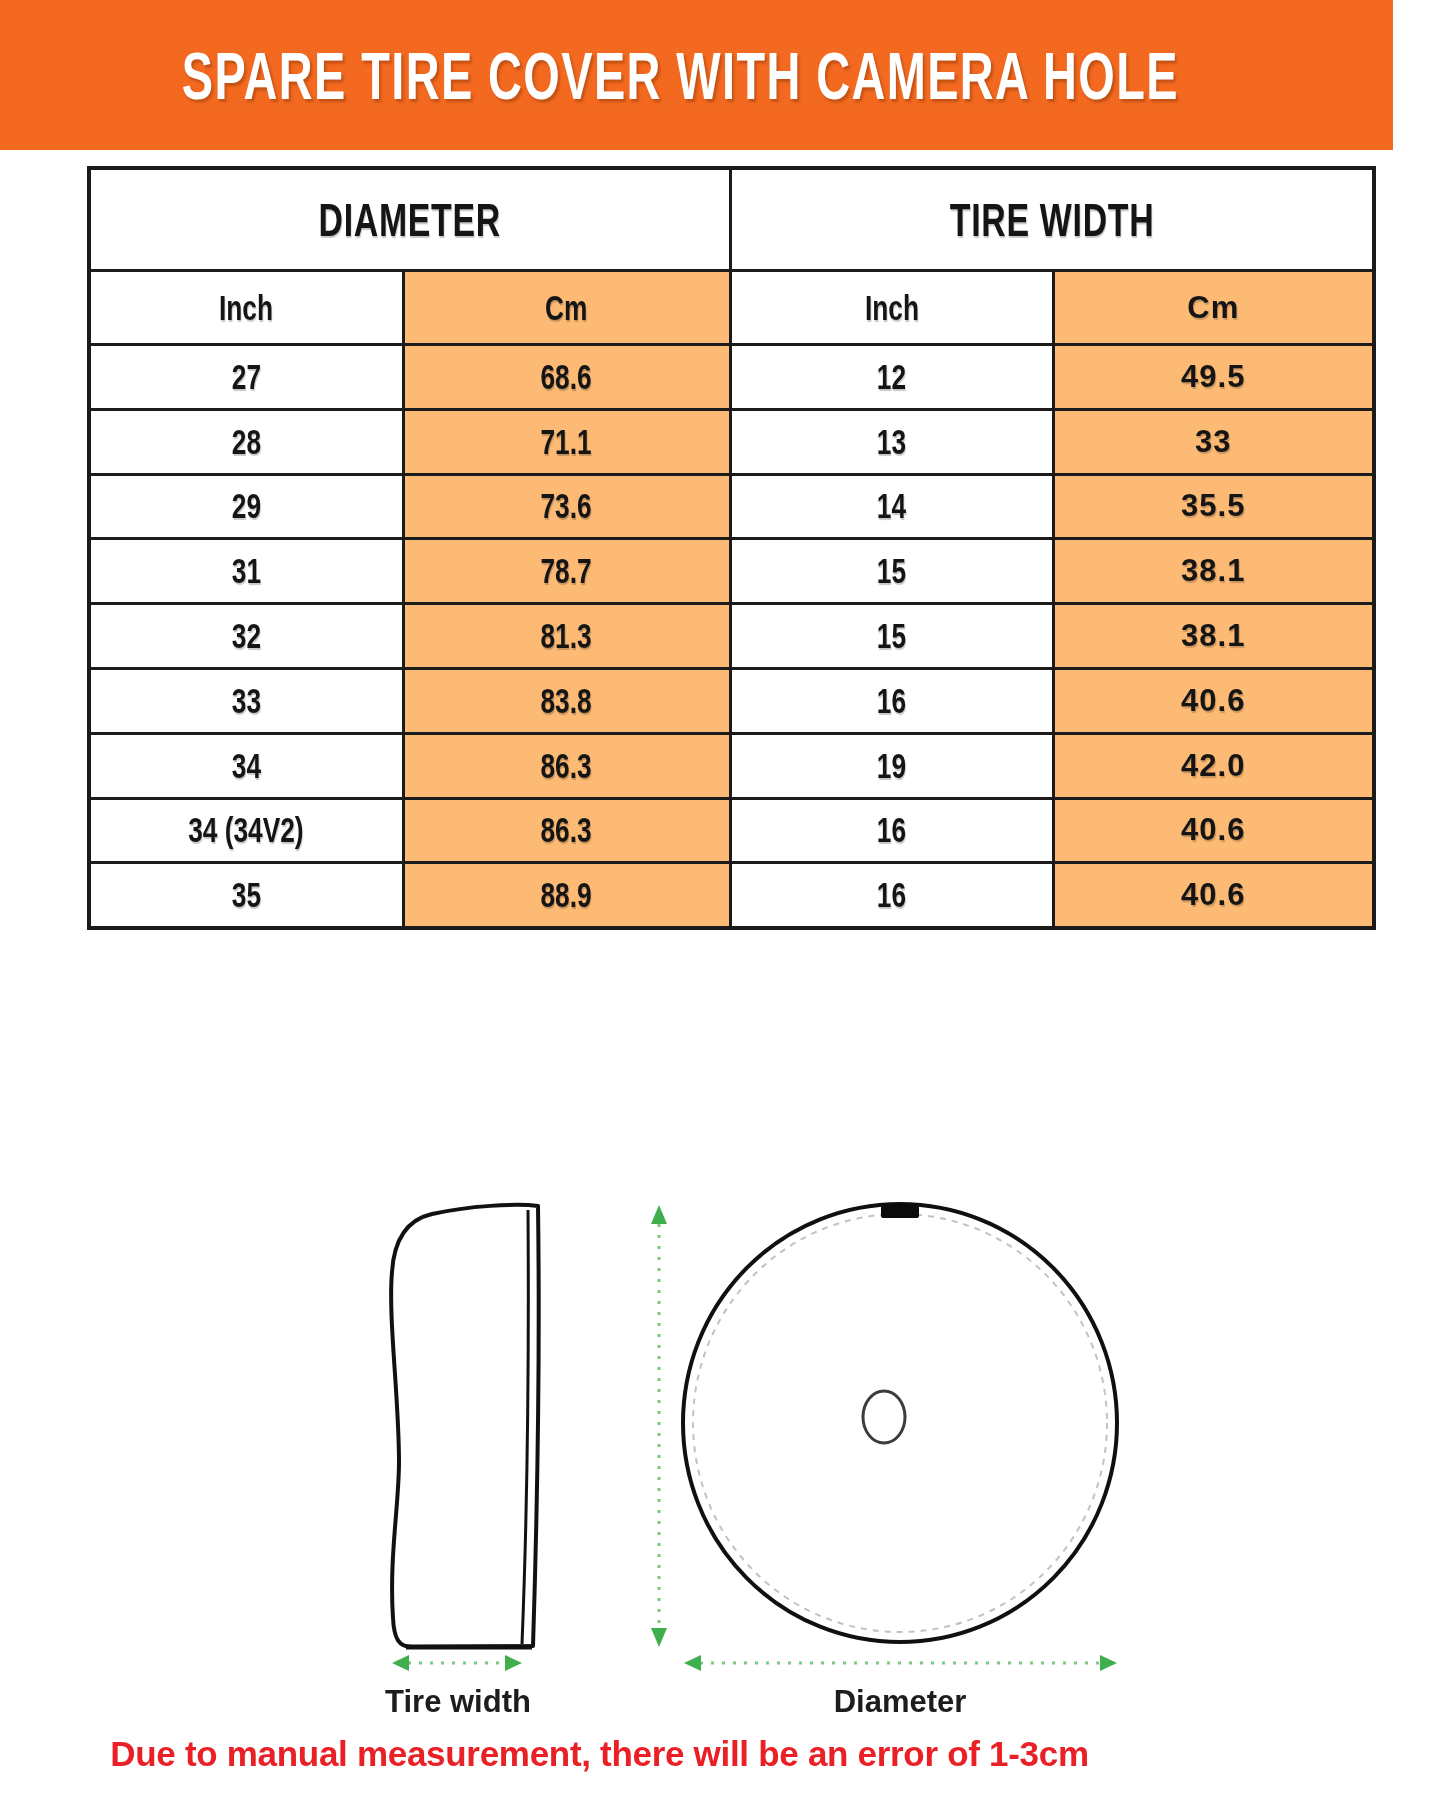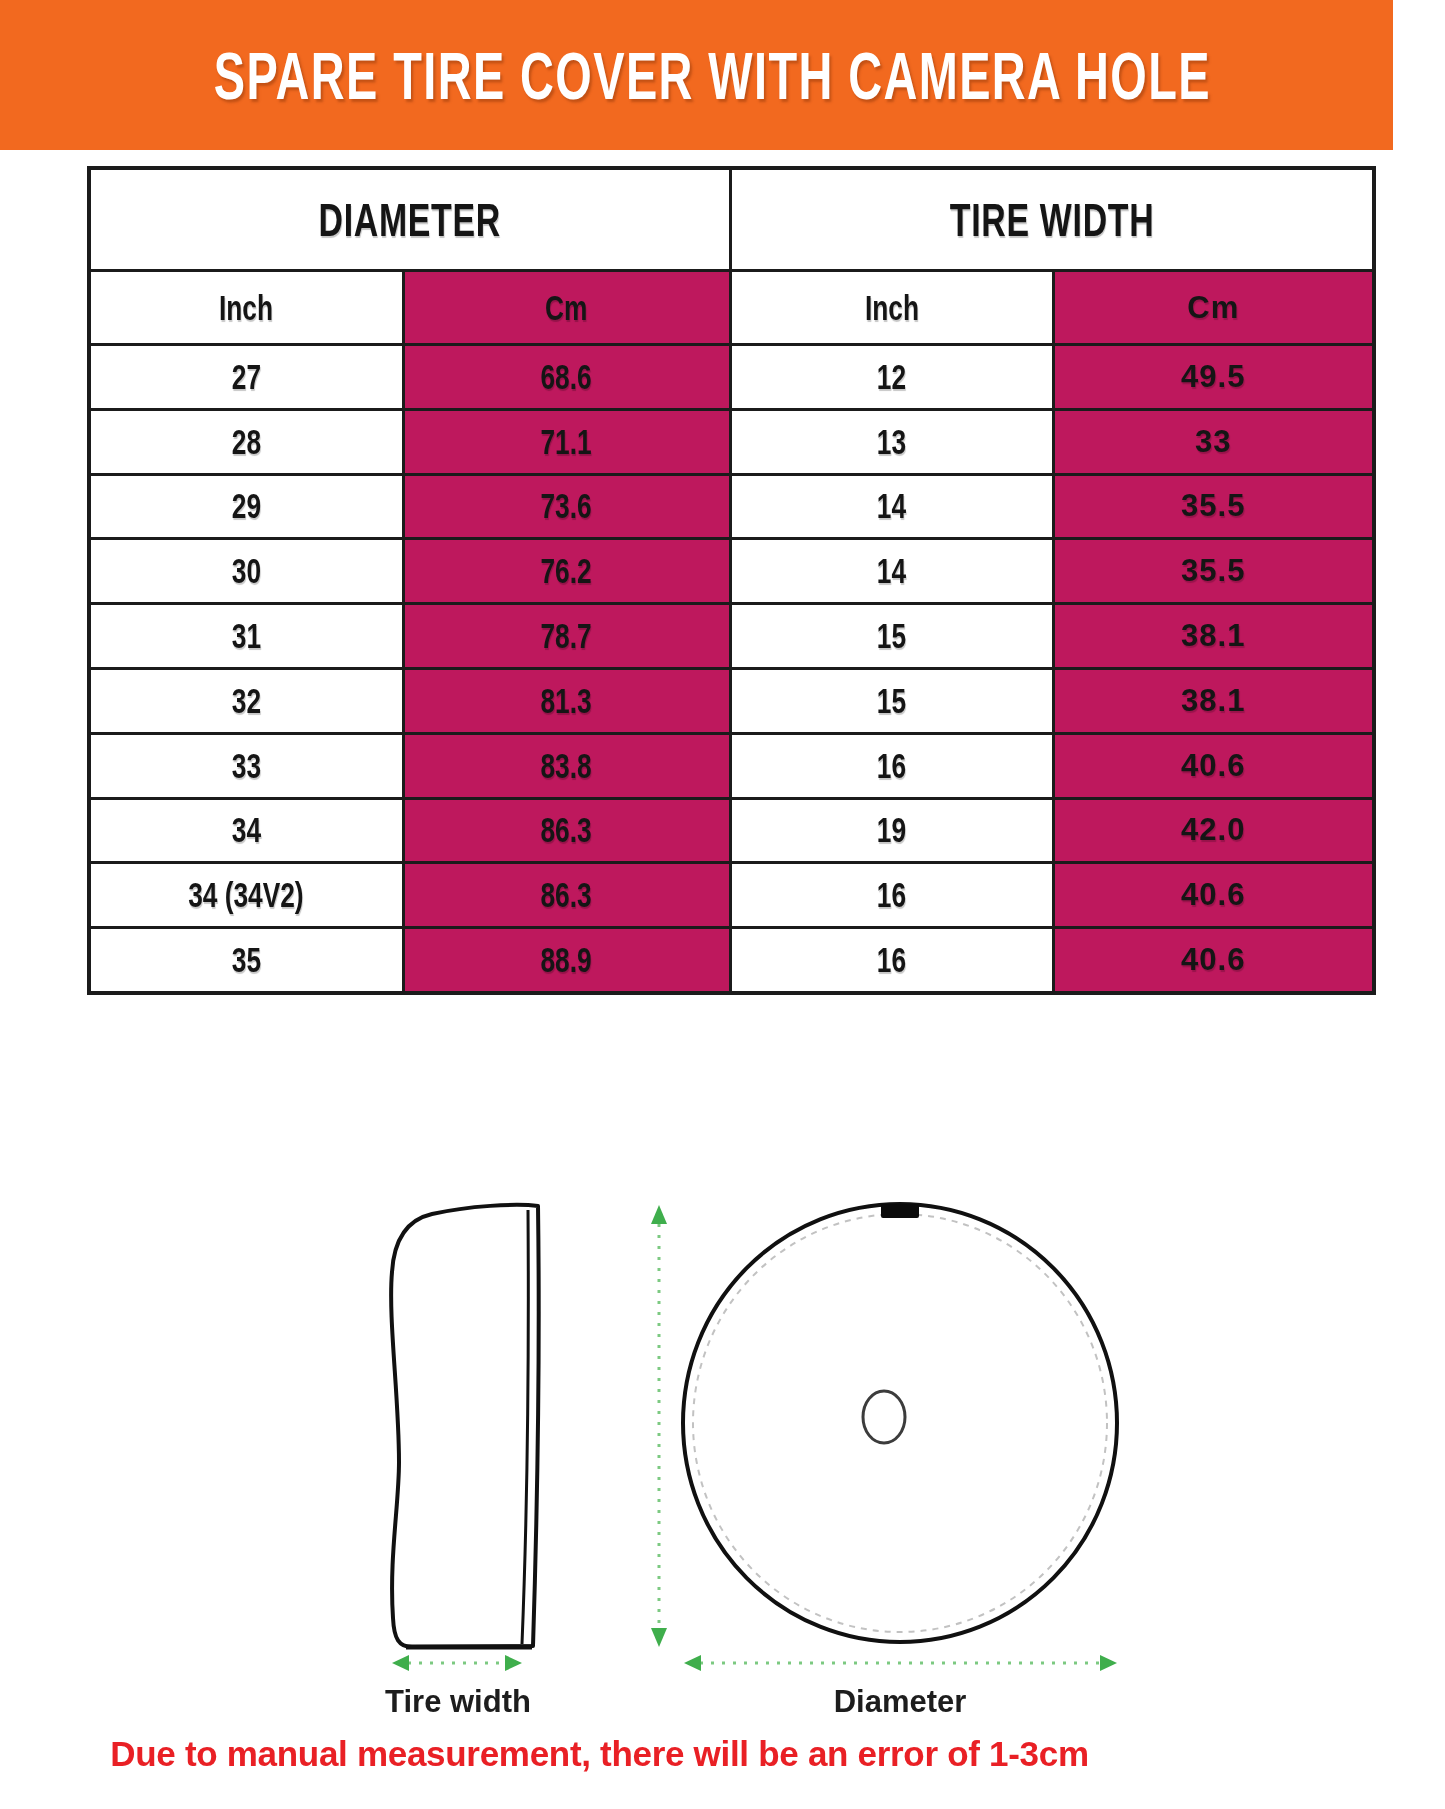--- a/index.html
+++ b/index.html
@@ -4,21 +4,21 @@
 <style>
   html,body { margin:0; padding:0; background:#ffffff; }
   .page {
     position:relative; width:1445px; height:1809px; background:#ffffff;
     font-family:"Liberation Sans","DejaVu Sans",sans-serif; overflow:hidden;
   }
 
   
   .banner {
     position:absolute; left:0; top:0; width:1393px; height:150px;
-    background:#f2691f; display:flex; align-items:center; justify-content:flex-start;
+    background:#f2691f; display:flex; align-items:center; justify-content:flex-end;
   }
   .banner-title {
     display:inline-block; white-space:nowrap;
     font-size:67px; font-weight:700; letter-spacing:2px; color:#ffffff;
     transform:scaleX(.70); transform-origin:center;
     text-shadow:3px 3px 3px rgba(110,38,0,.35);
   }
 
   
   .size-table {
@@ -27,21 +27,21 @@
     border:4px solid #1b1b1b;
   }
   .size-table th, .size-table td {
     border:3px solid #1b1b1b; padding:0;
     text-align:center; vertical-align:middle; color:#151515;
   }
   .group-row th { height:99px; background:#ffffff; }
   .unit-row th  { height:71px;margin-top:16px; }
   .size-table tbody td { height:61.8px;margin-top:48px; }
   .c-white { background:#ffffff; }
-  .c-gray  { background:#be185d; }
+  .c-gray  { background:#fdba74; }
 
   
   .cnd {
     display:inline-block; white-space:nowrap; font-weight:700;
     transform:scaleX(.75); transform-origin:center;
     text-shadow:1px 2px 1px rgba(0,0,0,.22);
   }
   .g { font-size:47px; transform:scaleX(.72); letter-spacing:1px; }
   .u { font-size:35px; }
   .d { font-size:35px; }
@@ -104,26 +104,20 @@
       </tr>
       <tr>
         <td class="c-white"><span class="cnd d">28</span></td>
         <td class="c-gray"><span class="cnd d">71.1</span></td>
         <td class="c-white"><span class="cnd d">13</span></td>
         <td class="c-gray"><span class="w">33</span></td>
       </tr>
       <tr>
         <td class="c-white"><span class="cnd d">29</span></td>
         <td class="c-gray"><span class="cnd d">73.6</span></td>
-        <td class="c-white"><span class="cnd d">14</span></td>
-        <td class="c-gray"><span class="w">35.5</span></td>
-      </tr>
-      <tr>
-        <td class="c-white"><span class="cnd d">30</span></td>
-        <td class="c-gray"><span class="cnd d">76.2</span></td>
         <td class="c-white"><span class="cnd d">14</span></td>
         <td class="c-gray"><span class="w">35.5</span></td>
       </tr>
       <tr>
         <td class="c-white"><span class="cnd d">31</span></td>
         <td class="c-gray"><span class="cnd d">78.7</span></td>
         <td class="c-white"><span class="cnd d">15</span></td>
         <td class="c-gray"><span class="w">38.1</span></td>
       </tr>
       <tr>

